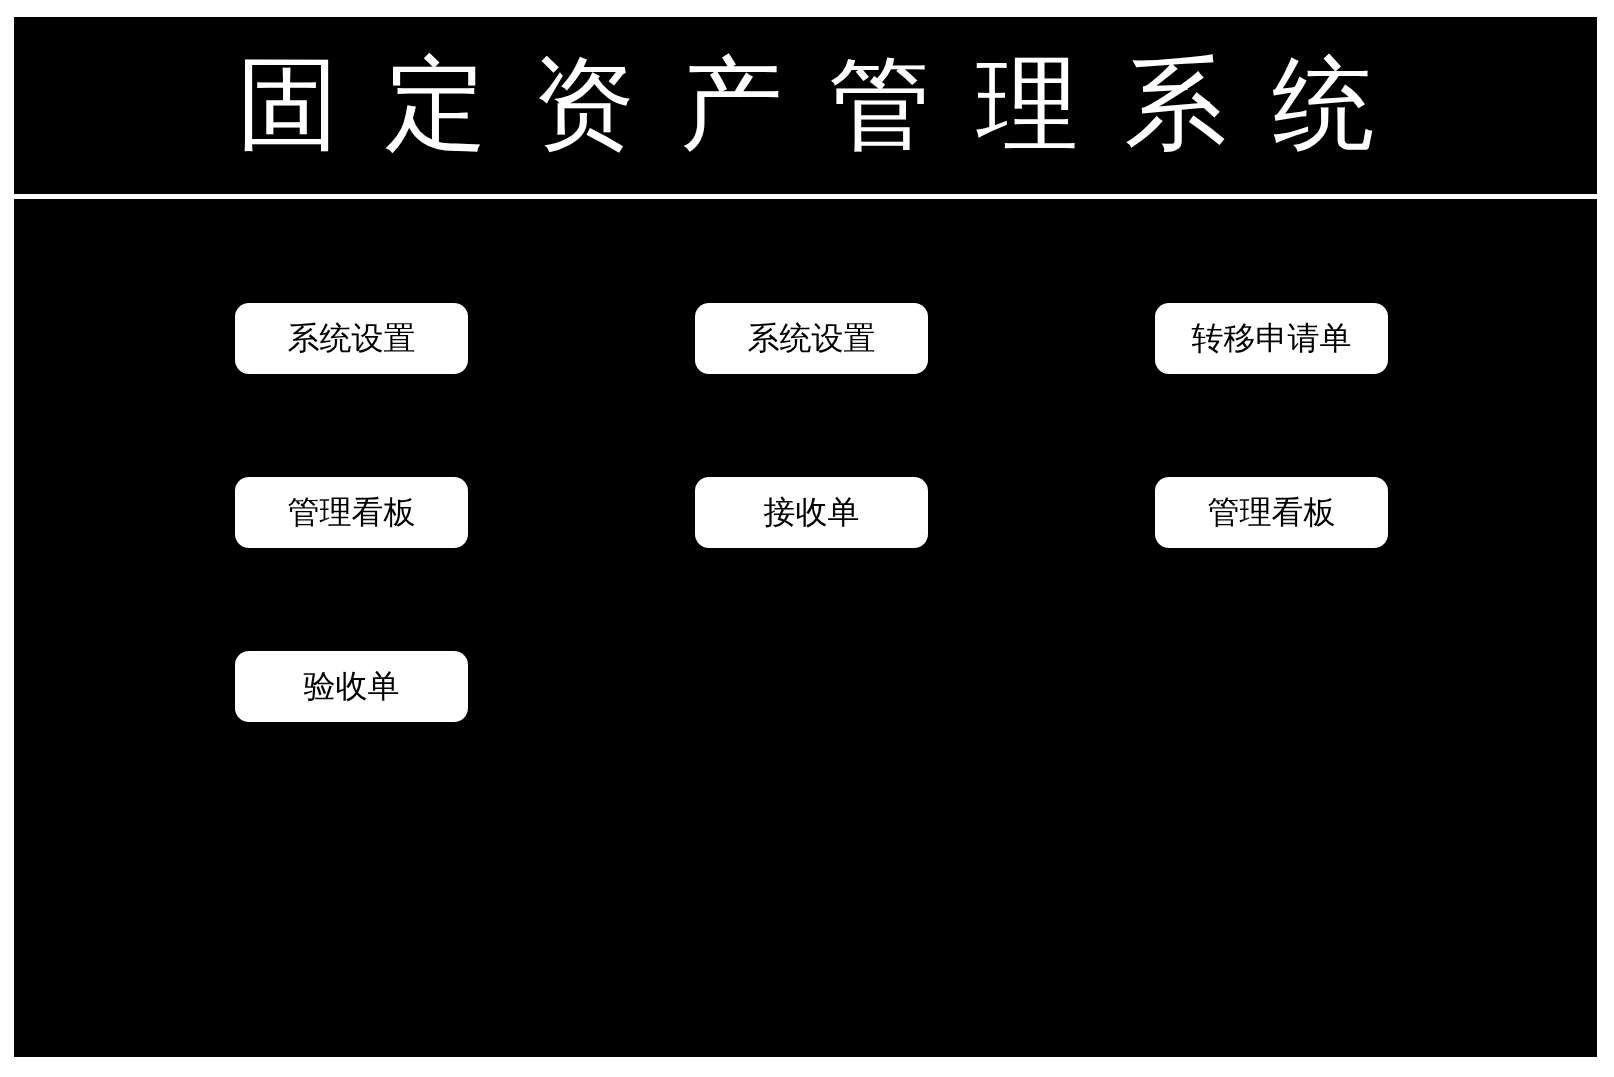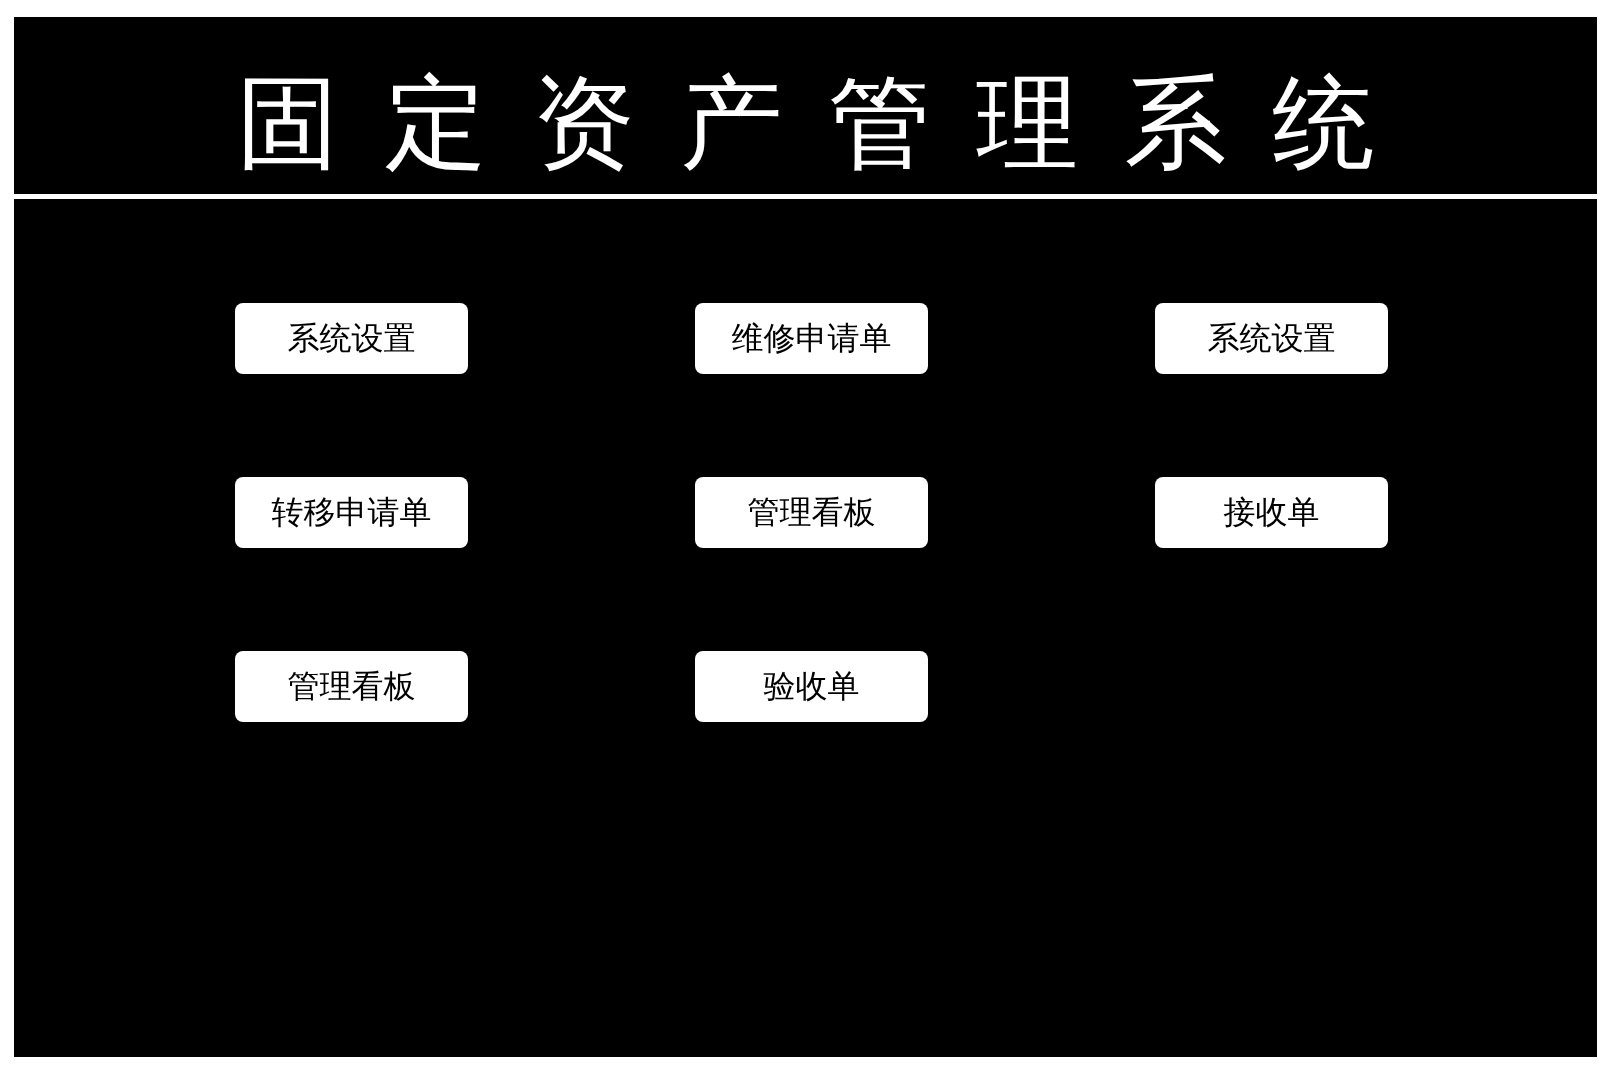--- a/index.html
+++ b/index.html
@@ -21,62 +21,60 @@
     left: 14px; top: 48px;
     width: 1583px;
     text-align: center;
     color: #ffffff;
     font-size: 102px;
     font-weight: normal;
     letter-spacing: 0.45em;
     text-indent: 0.45em;
     white-space: nowrap;
     line-height: 1.1;
-    margin-top: 19px;
   }
   .divider {
     position: absolute;
     left: 14px; top: 194px;
     width: 1583px; height: 5px;
     background: #ffffff;
   }
   .button-grid {
     position: absolute;
     left: 235px; top: 303px;
     display: grid;
     grid-template-columns: repeat(3, 233px);
     grid-template-rows: repeat(4, 71px);
     column-gap: 227px;
     row-gap: 103px;
   }
   .menu-button {
     background: #ffffff;
     color: #000000;
     border: none;
-    border-radius: 8px;
+    border-radius: 14px;
     font-family: "DejaVu Serif", "Liberation Serif", serif;
     font-size: 32px;
     display: flex;
     align-items: center;
     justify-content: center;
     cursor: pointer;
     white-space: nowrap;
   }
 </style>
 </head>
 <body>
 
 <div class="panel"></div>
 
 <h1 class="app-title">固定资产管理系统</h1>
 
 <div class="divider"></div>
 
 <div class="button-grid">
   <button class="menu-button">系统设置</button>
-  <button class="menu-button">维修申请单</button>
   <button class="menu-button">系统设置</button>
   <button class="menu-button">转移申请单</button>
   <button class="menu-button">管理看板</button>
   <button class="menu-button">接收单</button>
   <button class="menu-button">管理看板</button>
   <button class="menu-button">验收单</button>
 </div>
 
 </body></html>

